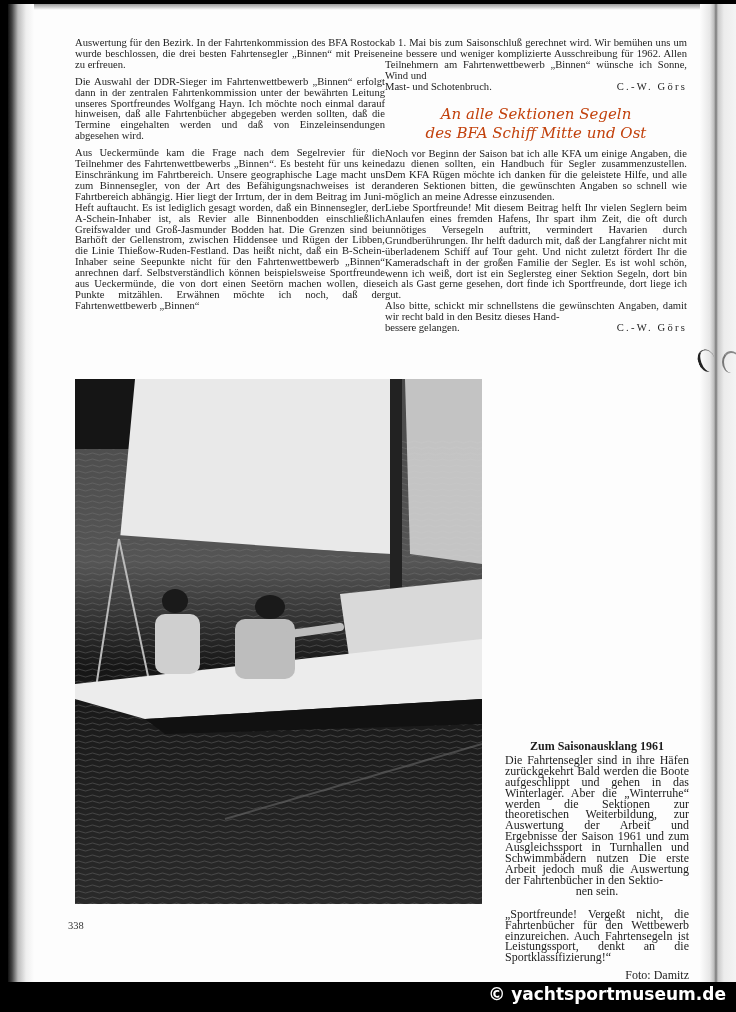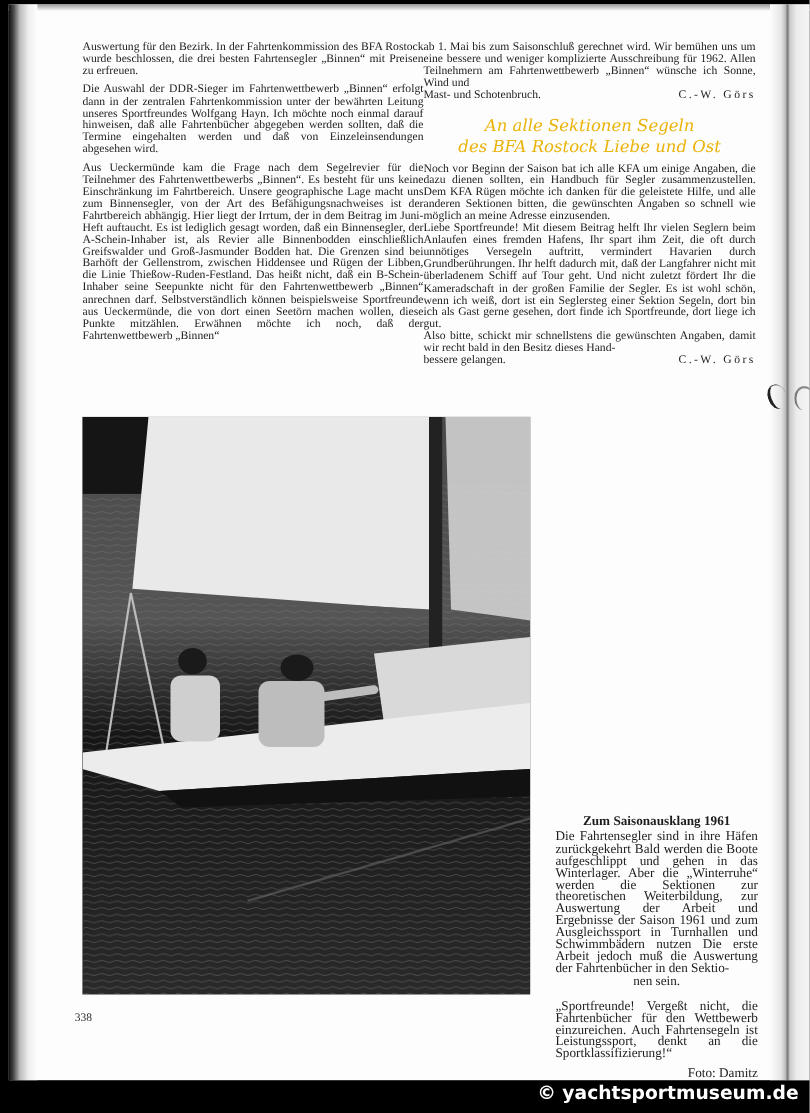--- a/index.html
+++ b/index.html
@@ -40,21 +40,21 @@
   .col p.tight { margin: 0; }
   .col-left { left: 75px; top: 38px; width: 310px; }
   .col-right { left: 385px; top: 38px; width: 302px; }
 
   .sig { text-align: right; letter-spacing: 0.5px; font-family: Liberation Serif, serif; }
   .sig span.spaced { letter-spacing: 2.2px; }
   .last-line { display: flex; justify-content: space-between; }
 
   .heading {
     text-align: center; font-family: "DejaVu Serif", serif; font-style: italic;
-    font-size: 15px; line-height: 19px; margin: 12px 0 6px 0; color: #eab308;
+    font-size: 15px; line-height: 19px; margin: 12px 0 6px 0; color: #c2410c;
   }
 
   .photo {
     position: absolute; left: 75px; top: 379px; width: 407px; height: 525px;
     overflow: hidden; background: #1b1b1b;
   }
   .photo svg { display: block; }
 
   .caption {
     position: absolute; left: 505px; top: 741px; width: 184px;
@@ -91,21 +91,21 @@
 
 <div class="col col-right">
   <p class="tight">ab 1. Mai bis zum Saisonschluß gerechnet wird. Wir bemühen uns um eine bessere und weniger komplizierte Ausschreibung für 1962. Allen Teilnehmern am Fahrtenwettbewerb „Binnen“ wünsche ich Sonne, Wind und</p>
   <div class="last-line">
     <span>Mast- und Schotenbruch.</span>
     <span class="sig"><span class="spaced">C.-W. Görs</span></span>
   </div>
 
   <div class="heading">
     <div>An alle Sektionen Segeln</div>
-    <div>des BFA Rostock Liebe und Ost</div>
+    <div>des BFA Schiff Mitte und Ost</div>
   </div>
 
   <p class="tight">Noch vor Beginn der Saison bat ich alle KFA um einige Angaben, die dazu dienen sollten, ein Handbuch für Segler zusammenzustellen. Dem KFA Rügen möchte ich danken für die geleistete Hilfe, und alle anderen Sektionen bitten, die gewünschten Angaben so schnell wie möglich an meine Adresse einzusenden.</p>
   <p class="tight">Liebe Sportfreunde! Mit diesem Beitrag helft Ihr vielen Seglern beim Anlaufen eines fremden Hafens, Ihr spart ihm Zeit, die oft durch unnötiges Versegeln auftritt, vermindert Havarien durch Grundberührungen. Ihr helft dadurch mit, daß der Langfahrer nicht mit überladenem Schiff auf Tour geht. Und nicht zuletzt fördert Ihr die Kameradschaft in der großen Familie der Segler. Es ist wohl schön, wenn ich weiß, dort ist ein Seglersteg einer Sektion Segeln, dort bin ich als Gast gerne gesehen, dort finde ich Sportfreunde, dort liege ich gut.</p>
   <p class="tight">Also bitte, schickt mir schnellstens die gewünschten Angaben, damit wir recht bald in den Besitz dieses Hand-</p>
   <div class="last-line">
     <span>bessere gelangen.</span>
     <span class="sig"><span class="spaced">C.-W. Görs</span></span>
   </div>
 </div>

